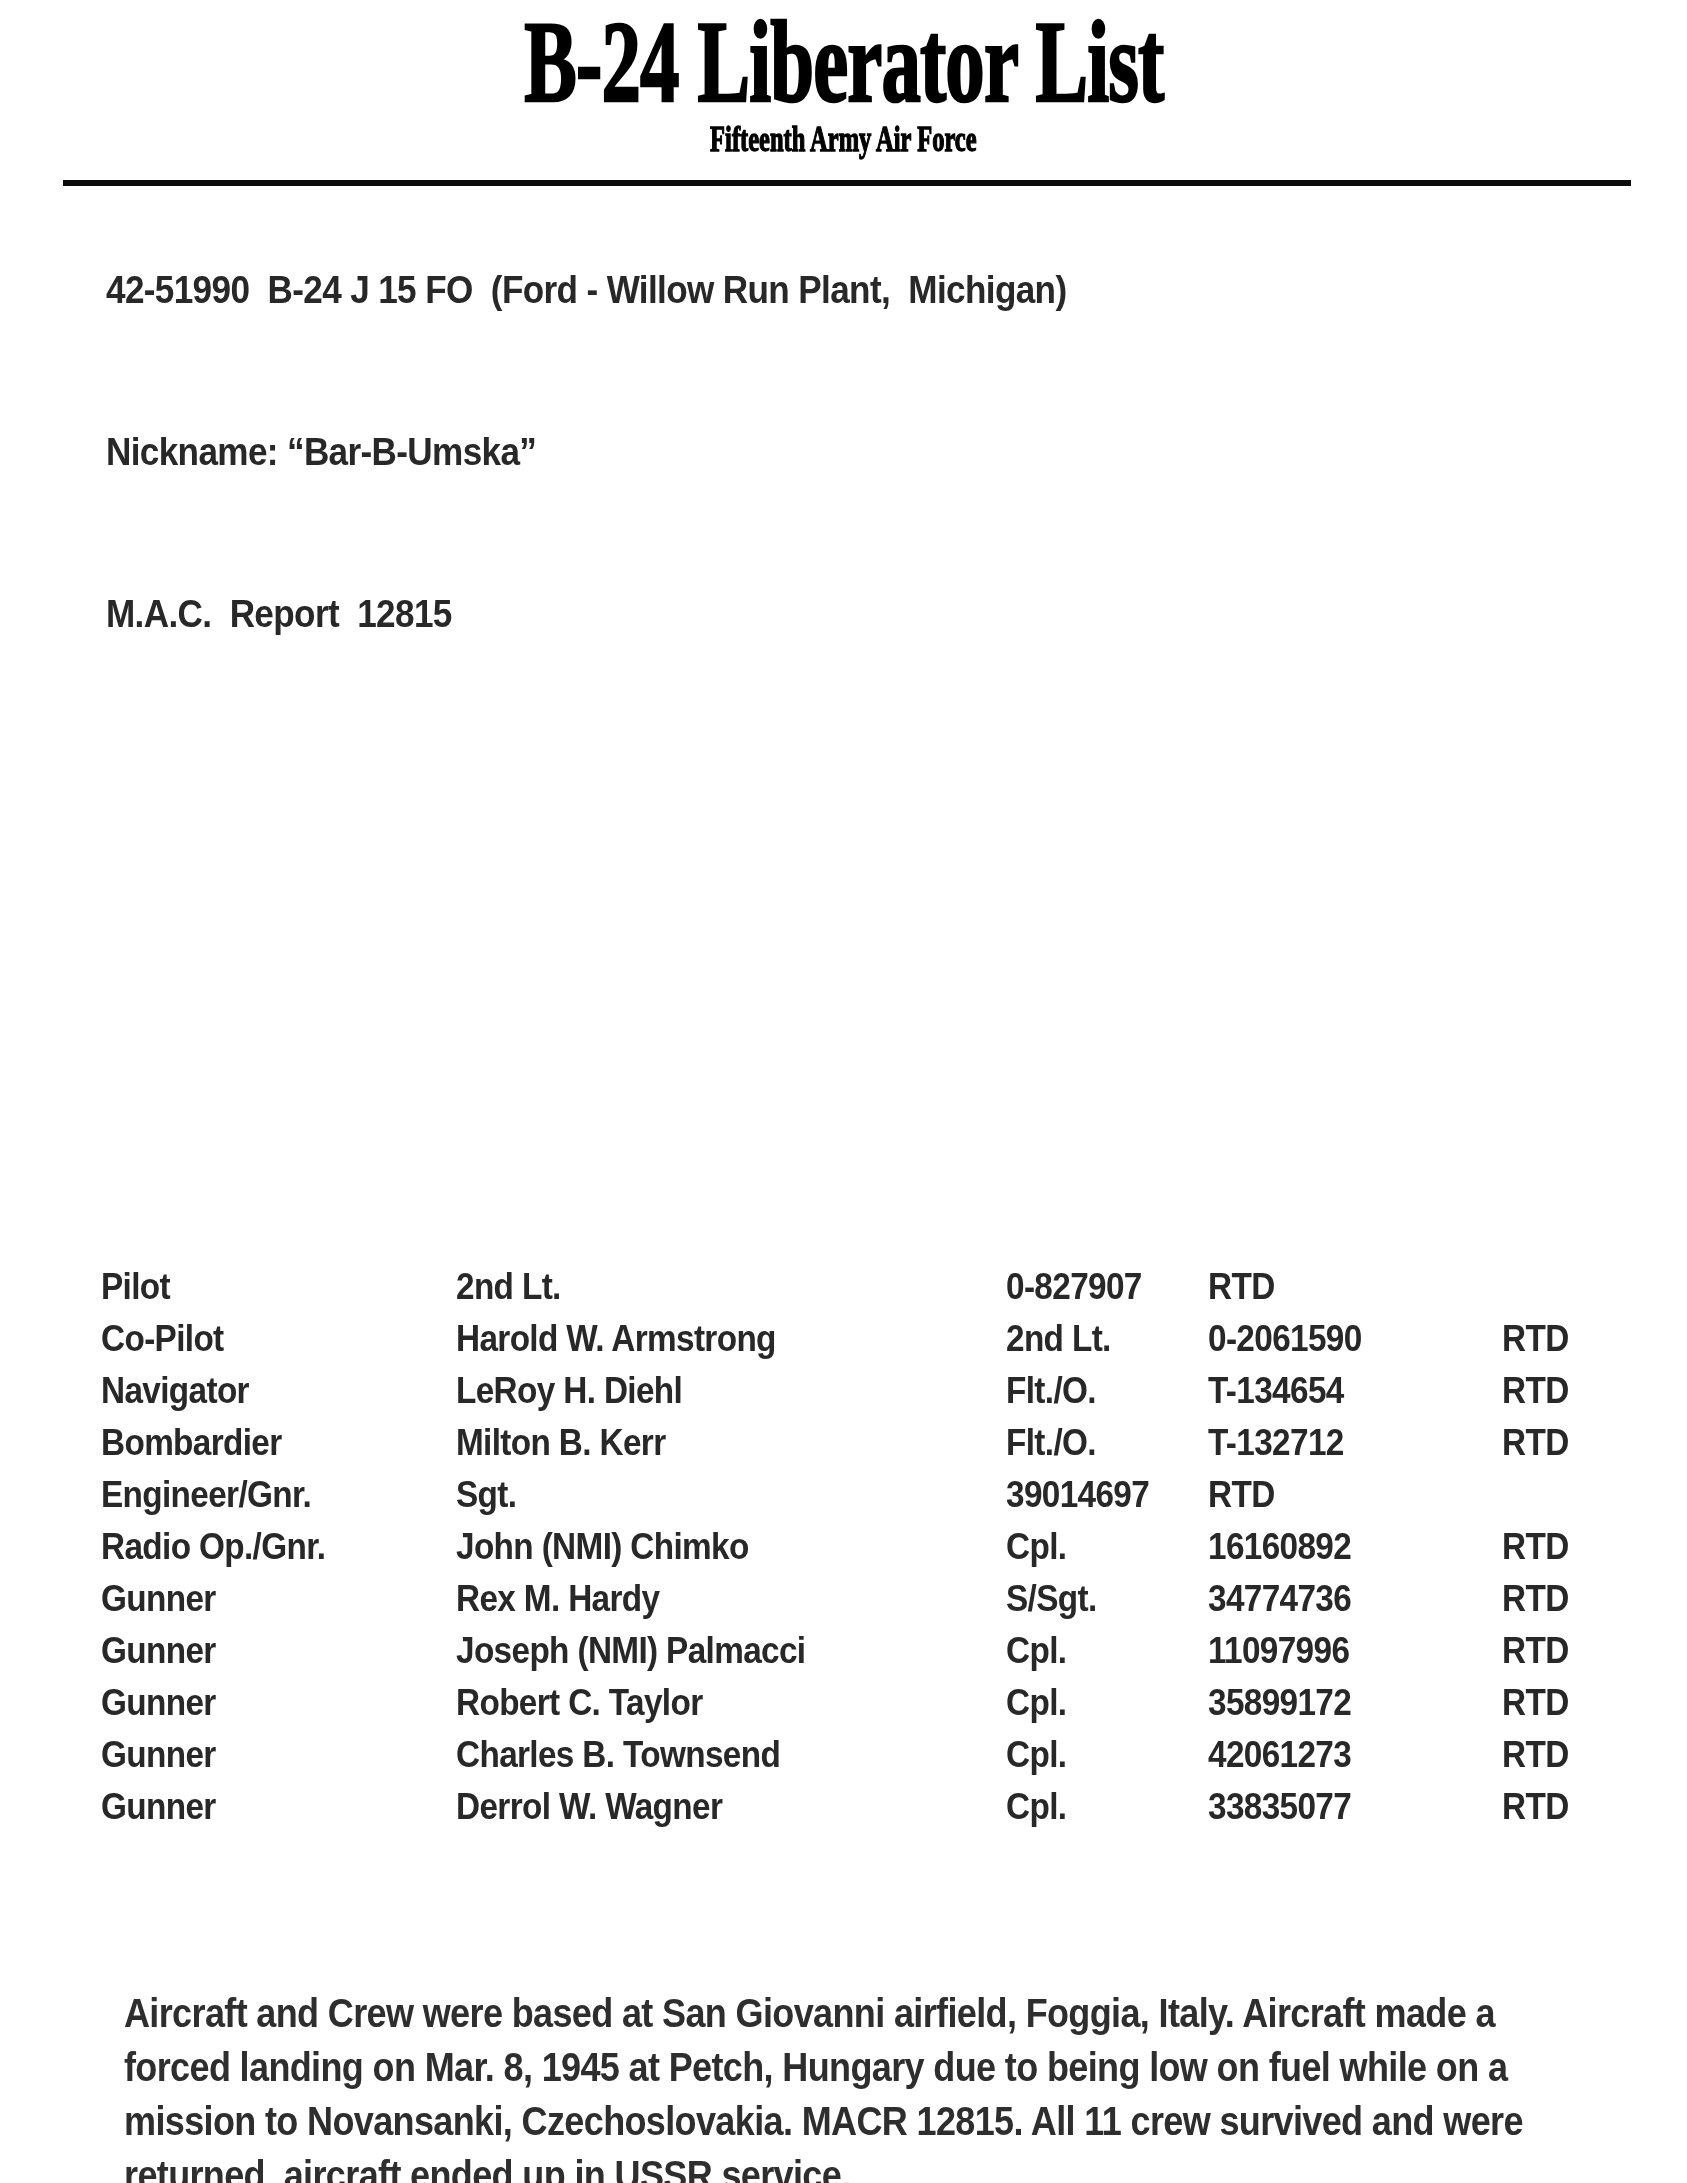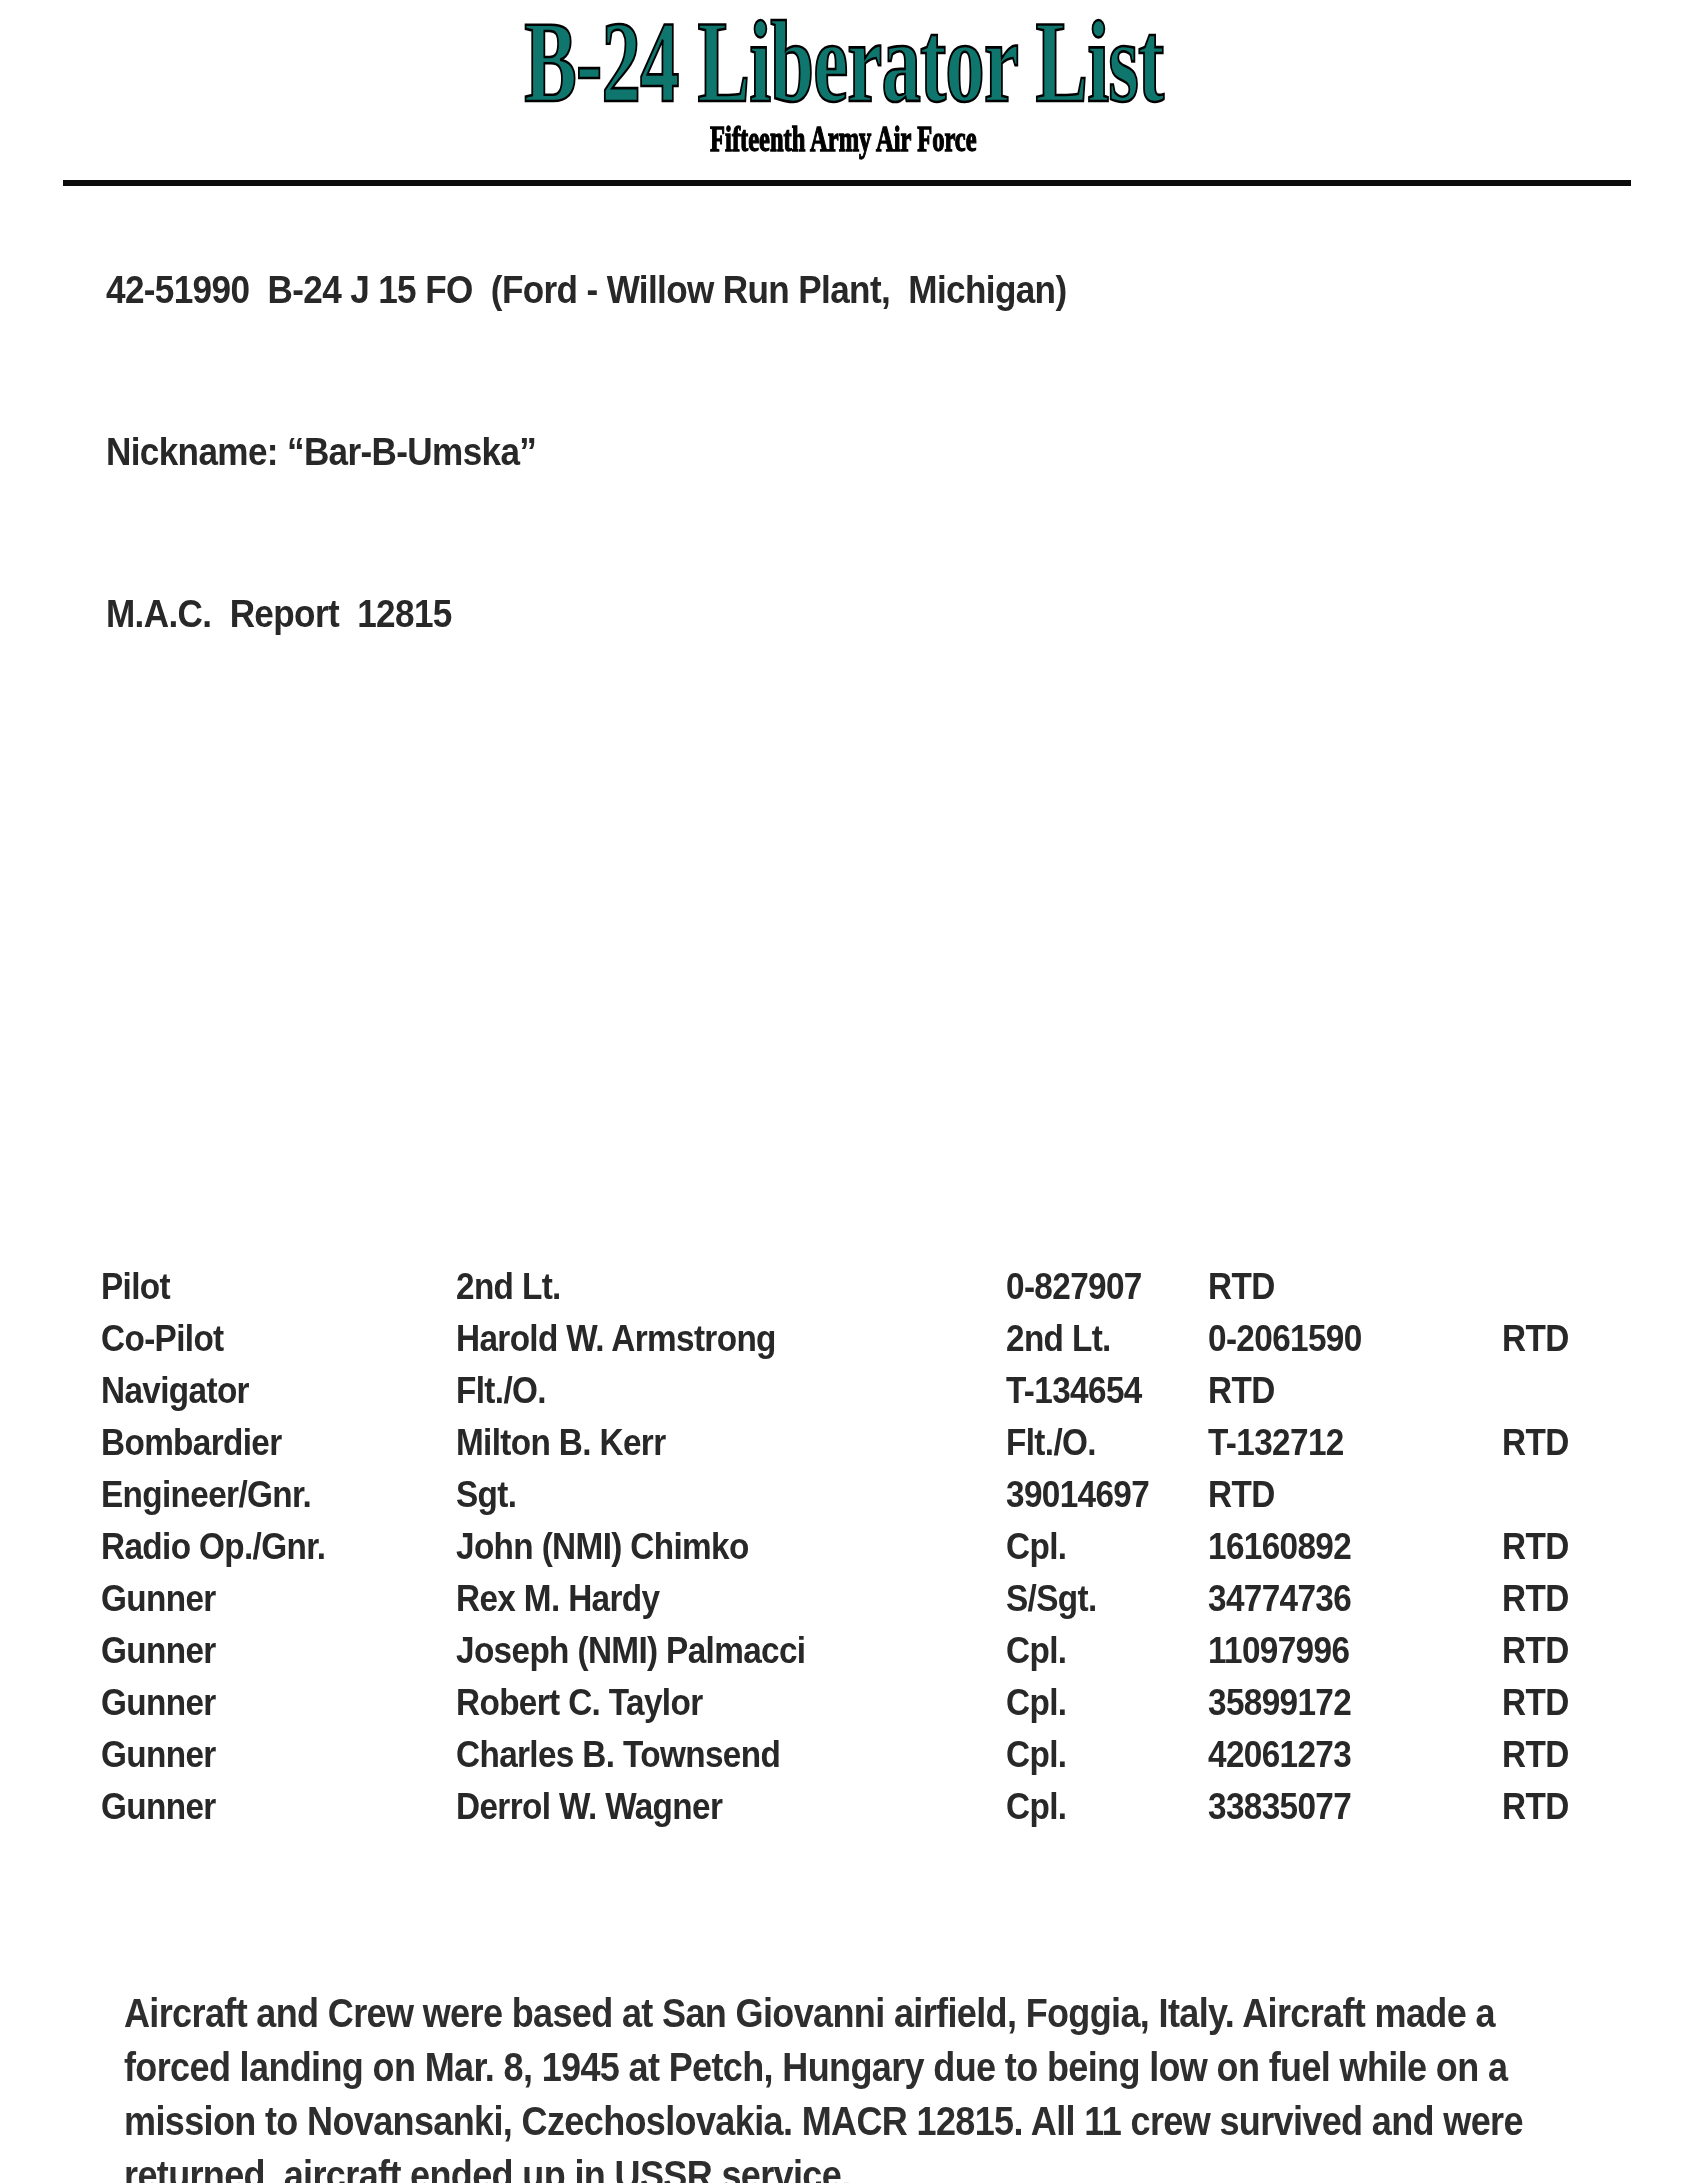--- a/index.html
+++ b/index.html
@@ -11,21 +11,21 @@
     overflow: hidden;
   }
   
   .title {
     margin-top: 9.3px;
     text-align: center;
     font-family: "Liberation Serif", serif;
     font-weight: 700;
     font-size: 116px;
     line-height: 106px;
-    color: #0f766e;
+    color: #000000;
   }
   .title > span {
     display: inline-block;
     transform: scaleX(0.68);
     transform-origin: 50% 50%;
     -webkit-text-stroke: 2.6px #000000;
     letter-spacing: -1.3px;
     white-space: pre;
   }
   .subtitle {
@@ -133,20 +133,21 @@
   <div class="crew-row">
     <div><span class="cell">Co-Pilot</span></div>
     <div><span class="cell">Harold W. Armstrong</span></div>
     <div><span class="cell">2nd Lt.</span></div>
     <div><span class="cell">0-2061590</span></div>
     <div><span class="cell">RTD</span></div>
   </div>
 
   <div class="crew-row">
     <div><span class="cell">Navigator</span></div>
+    <div><span class="cell">LeRoy H. Diehl</span></div>
     <div><span class="cell">Flt./O.</span></div>
     <div><span class="cell">T-134654</span></div>
     <div><span class="cell">RTD</span></div>
   </div>
 
   <div class="crew-row">
     <div><span class="cell">Bombardier</span></div>
     <div><span class="cell">Milton B. Kerr</span></div>
     <div><span class="cell">Flt./O.</span></div>
     <div><span class="cell">T-132712</span></div>

